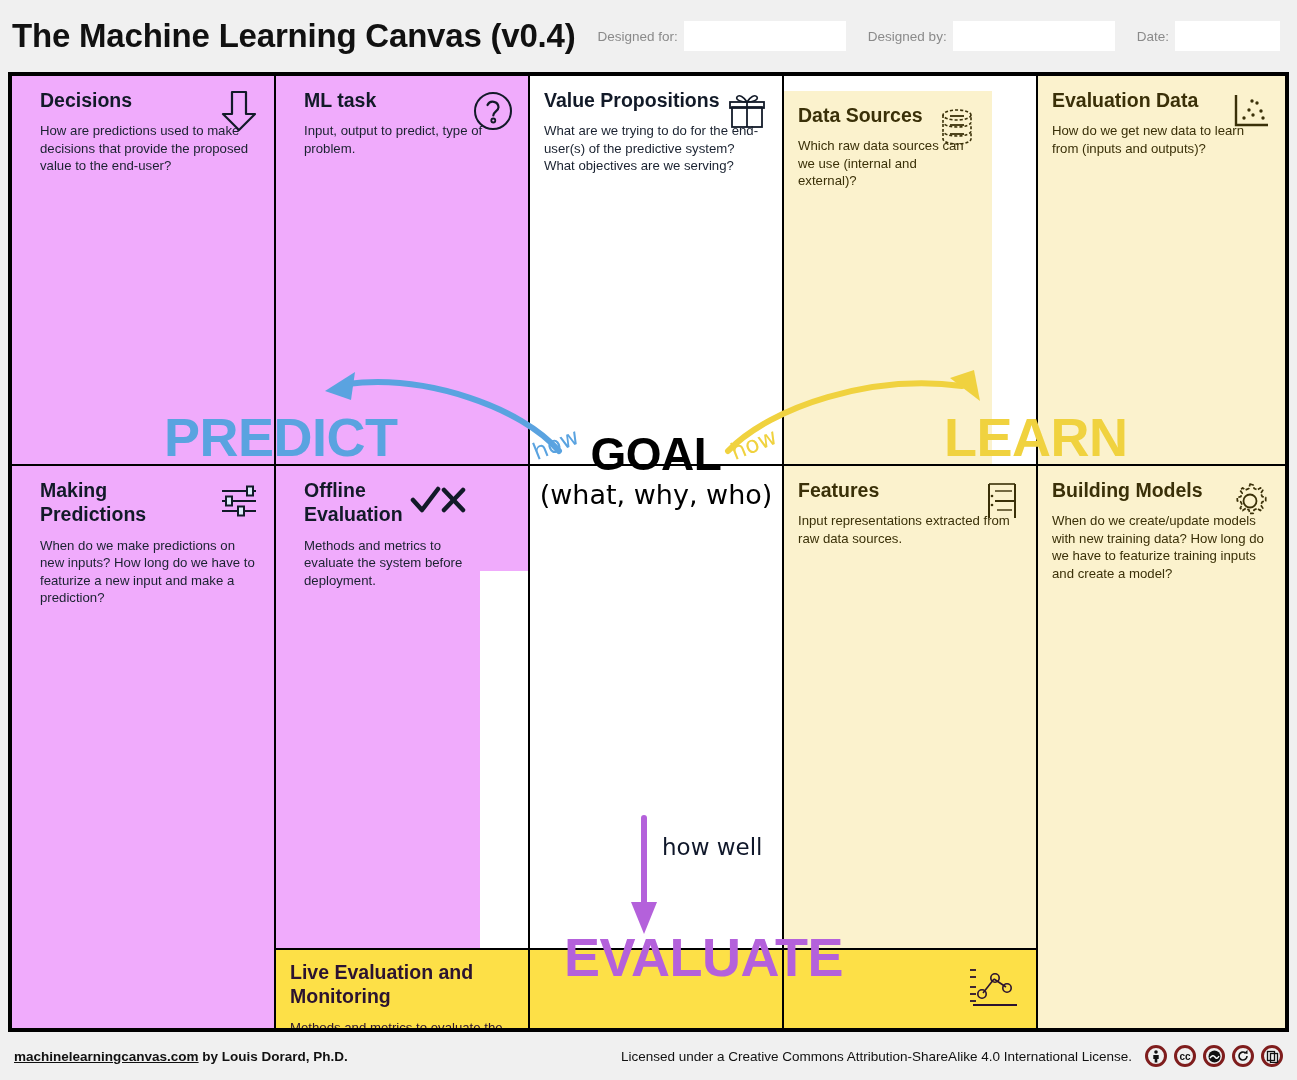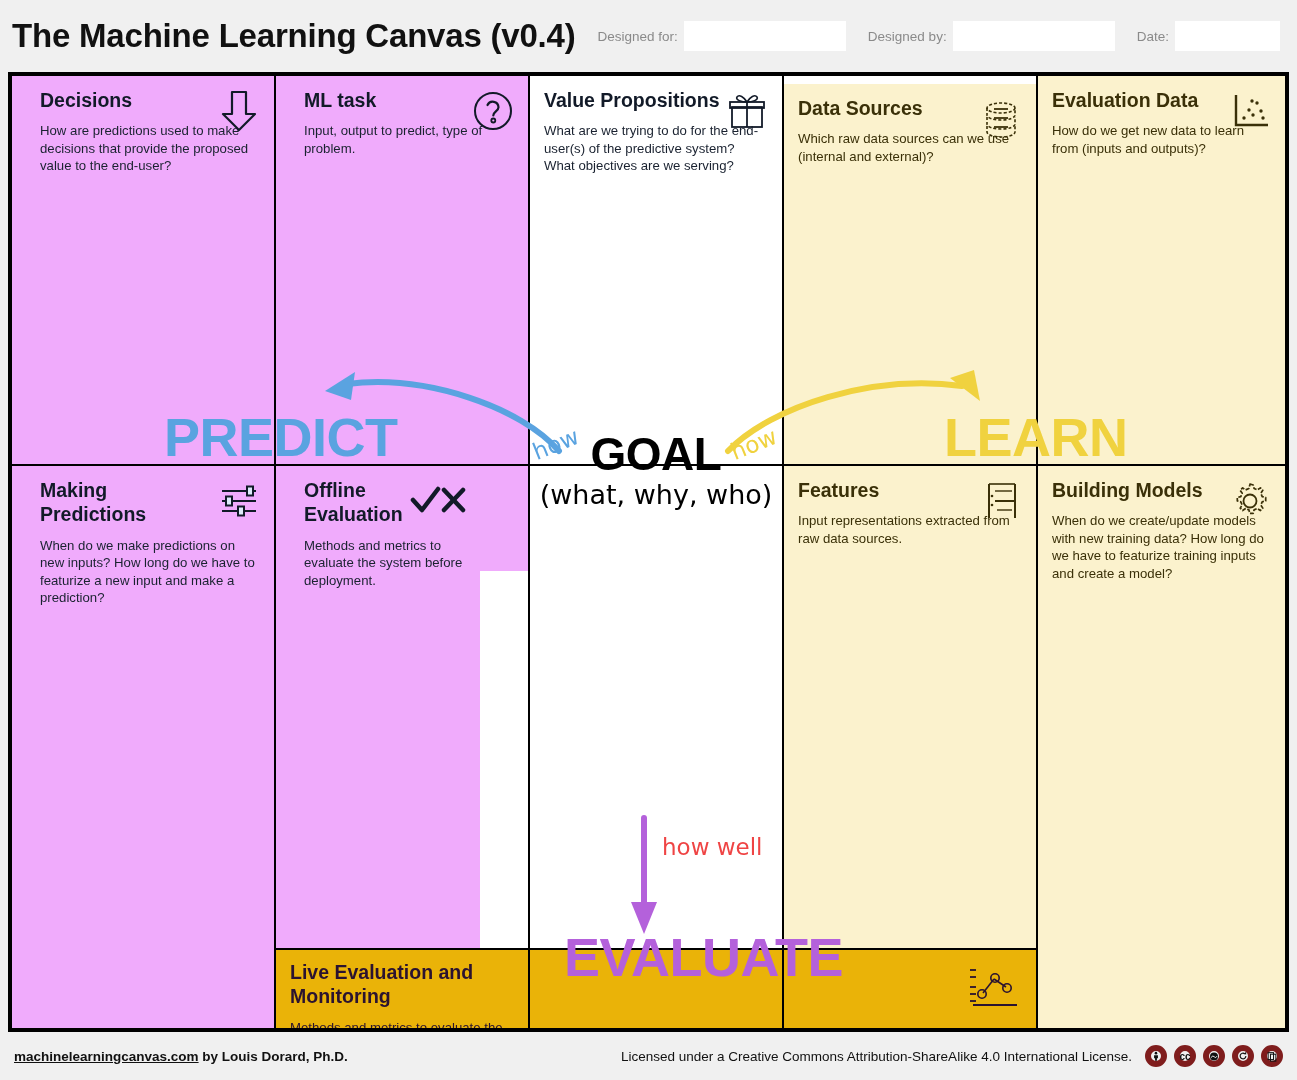--- a/index.html
+++ b/index.html
@@ -63,21 +63,21 @@
     inset: 0;
   }
   .cell {
     position: absolute;
     padding: 12px 14px;
     overflow: hidden;
   }
   .c-blue   { background: #f0abfc; padding-left: 28px; }
   .c-cream  { background: #fbf2cd; }
   .c-white  { background: #ffffff; }
-  .c-purple { background: #eab308; }
+  .c-purple { background: #fde047; }
 
   .cell-title {
     font-size: 19.5px;
     font-weight: bold;
     line-height: 1.25;
     margin-bottom: 10px;
     padding-right: 48px;
   }
   .t-dark  { color: #121a28; }
   .t-brown { color: #3a3008; }
@@ -143,21 +143,21 @@
 
   .hand {
     position: absolute;
     font-family: "DejaVu Sans", sans-serif;
     font-size: 23px;
     pointer-events: none;
     white-space: nowrap;
   }
   .hand-blue   { color: #5aa3e0; transform: rotate(-22deg); }
   .hand-yellow { color: #f0d23f; transform: rotate(-22deg); }
-  .hand-purple { color: #ef4444; }
+  .hand-purple { color: #0f172a; }
 
   .arrow-svg { position: absolute; pointer-events: none; }
 
   
   .footer {
     height: 48px;
     display: flex;
     align-items: center;
     padding: 0 14px;
     background: #f0f0f0;
@@ -166,21 +166,21 @@
   .footer-left .link { text-decoration: underline; }
   .footer-right {
     margin-left: auto;
     display: flex;
     align-items: center;
     gap: 7px;
   }
   .license-text { font-size: 13.5px; color: #111; margin-right: 6px; }
   .cc-badge {
     width: 22px; height: 22px;
-    border: 6px solid #7f1d1d;
+    border: 3px solid #7f1d1d;
     border-radius: 50%;
     display: flex; align-items: center; justify-content: center;
     font-size: 10px; font-weight: bold; color: #111;
     font-family: "Liberation Sans", sans-serif;
   }
 </style>
 </head>
 <body>
 
 <div class="header">
@@ -233,21 +233,21 @@
       <div class="cell-desc">What are we trying to do for the end-user(s) of the predictive system? What objectives are we serving?</div>
       <svg class="cell-icon" viewBox="0 0 46 46">
         <rect x="8" y="19" width="30" height="20" fill="none" stroke="#121a28" stroke-width="1.8"></rect>
         <rect x="6" y="14" width="34" height="6" fill="none" stroke="#121a28" stroke-width="1.8"></rect>
         <line x1="23" y1="14" x2="23" y2="39" stroke="#121a28" stroke-width="1.8"></line>
         <path d="M23 14 C20 9 15 6 13 9 C11 12 18 14 23 14" fill="none" stroke="#121a28" stroke-width="1.6"></path>
         <path d="M23 14 C26 9 31 6 33 9 C35 12 28 14 23 14" fill="none" stroke="#121a28" stroke-width="1.6"></path>
       </svg>
     </div>
 
-    <div class="cell c-cream" style="left:772px;top:8px;width:252px;height:388px;">
+    <div class="cell c-cream" style="left:772px;top:15px;width:208px;height:388px;">
       <div class="cell-title t-brown">Data Sources</div>
       <div class="cell-desc d-brown">Which raw data sources can we use (internal and external)?</div>
       <svg class="cell-icon" viewBox="0 0 46 46">
         <ellipse cx="23" cy="12" rx="14" ry="5" fill="none" stroke="#3a3008" stroke-width="1.6" stroke-dasharray="3 2"></ellipse>
         <path d="M9 12 v7 a14 5 0 0 0 28 0 v-7" fill="none" stroke="#3a3008" stroke-width="1.6" stroke-dasharray="3 2"></path>
         <path d="M9 21 v7 a14 5 0 0 0 28 0 v-7" fill="none" stroke="#3a3008" stroke-width="1.6" stroke-dasharray="3 2"></path>
         <path d="M9 30 v6 a14 5 0 0 0 28 0 v-6" fill="none" stroke="#3a3008" stroke-width="1.6" stroke-dasharray="3 2"></path>
         <line x1="16" y1="13" x2="30" y2="13" stroke="#3a3008" stroke-width="1.8"></line>
         <line x1="16" y1="22" x2="30" y2="22" stroke="#3a3008" stroke-width="1.8"></line>
         <line x1="16" y1="31" x2="30" y2="31" stroke="#3a3008" stroke-width="1.8"></line>

